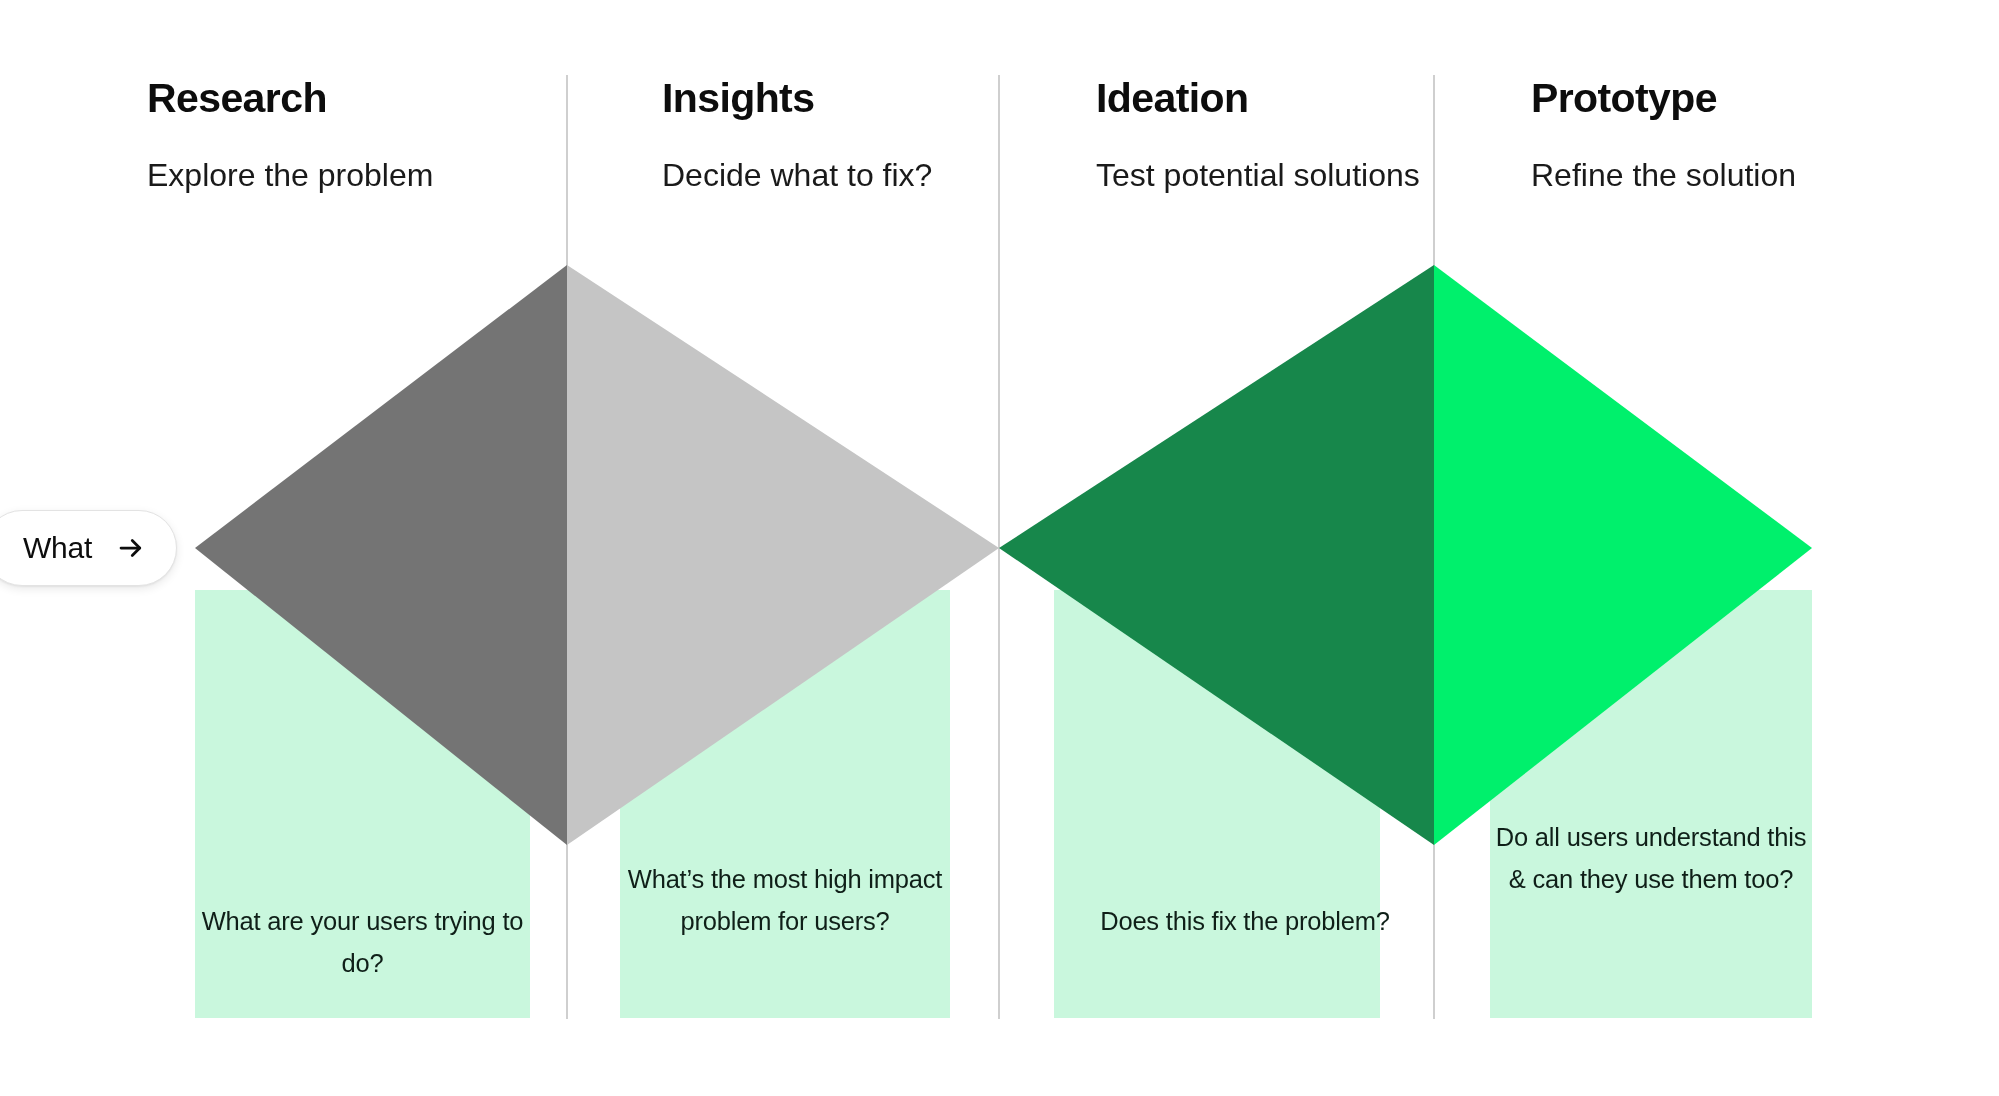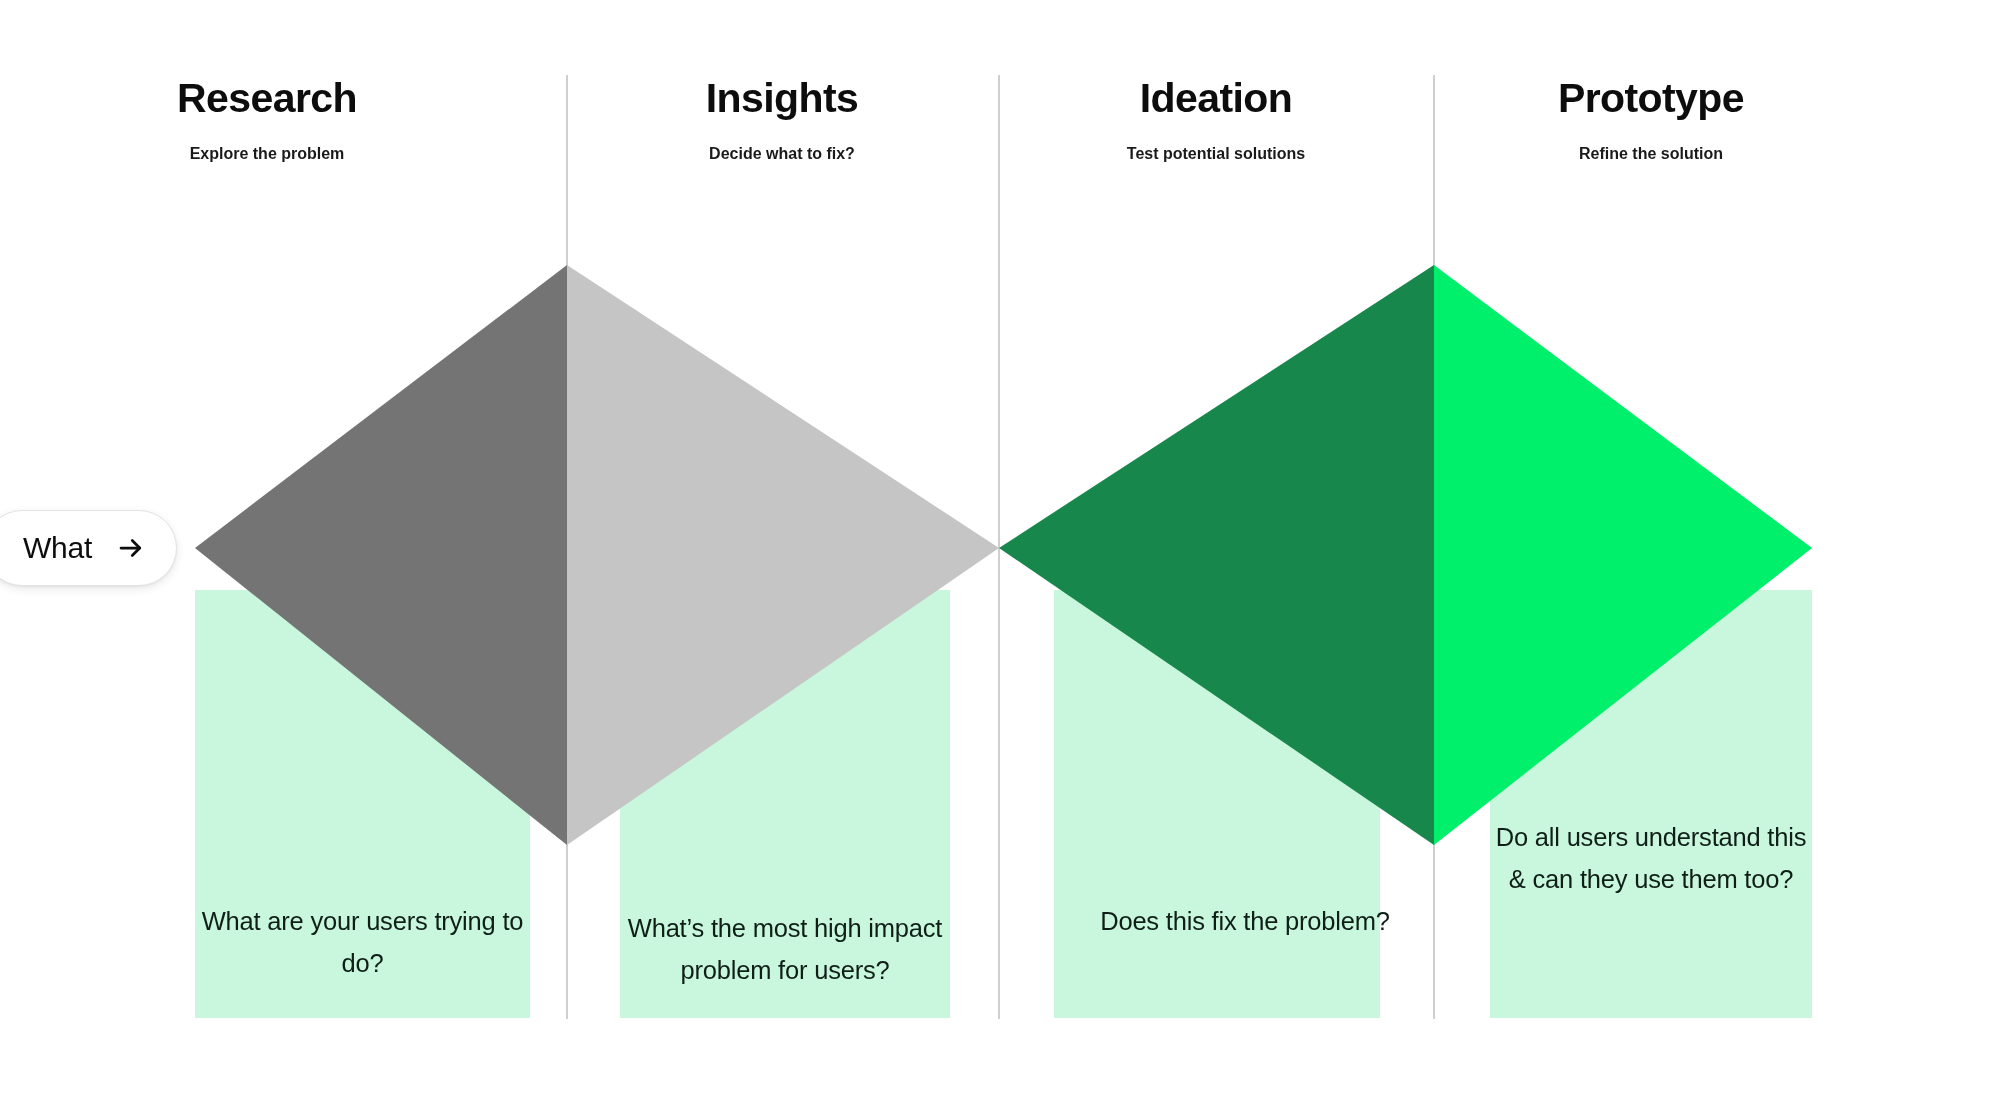--- a/index.html
+++ b/index.html
@@ -13,36 +13,35 @@
     -webkit-font-smoothing:antialiased;
   }
   #stage{position:absolute;left:0;top:0;width:1999px;height:1096px;}
 
   
   #diagram{position:absolute;left:0;top:0;width:1999px;height:1096px;}
 
   
   .col-head{
     position:absolute;
-    text-align:center;
     color:#111111;
   }
   .col-title{
     font-size:41px;
     font-weight:bold;
     letter-spacing:-0.6px;
     line-height:1;
     color:#0d0d0d;
     white-space:nowrap;
   }
   .col-sub{
-    font-size:16px;
-    font-weight:700;
+    font-size:32px;
+    font-weight:400;
     line-height:1;
-    margin-top:27px;
+    margin-top:40px;
     color:#1a1a1a;
     white-space:nowrap;
   }
 
   
   .q-text{
     position:absolute;
     text-align:center;
     font-size:25.5px;
     line-height:42px;
@@ -128,21 +127,21 @@
     <div class="col-sub">Test potential solutions</div>
   </div>
 
   <div class="col-head" style="left:1531px;top:78px;width:240px;">
     <div class="col-title">Prototype</div>
     <div class="col-sub">Refine the solution</div>
   </div>
 
   <div class="q-text" style="left:195px;top:900px;width:335px;">What are your users trying to do?</div>
 
-  <div class="q-text" style="left:615px;top:907px;width:340px;">What’s the most high impact problem for users?</div>
+  <div class="q-text" style="left:615px;top:858px;width:340px;">What’s the most high impact problem for users?</div>
 
   <div class="q-text" style="left:1054px;top:900px;width:382px;">Does this fix the problem?</div>
 
   <div class="q-text" style="left:1490px;top:816px;width:322px;">Do all users understand this &amp; can they use them too?</div>
 
   <div class="pill" id="pill-start">
     <span class="pill-label">What</span>
     <span class="pill-ico">
       <svg width="30" height="30" viewBox="0 0 24 24" fill="none" stroke="#0d0d0d" stroke-width="2.2" stroke-linecap="round" stroke-linejoin="round">
         <line x1="4" y1="12" x2="19" y2="12"></line>

